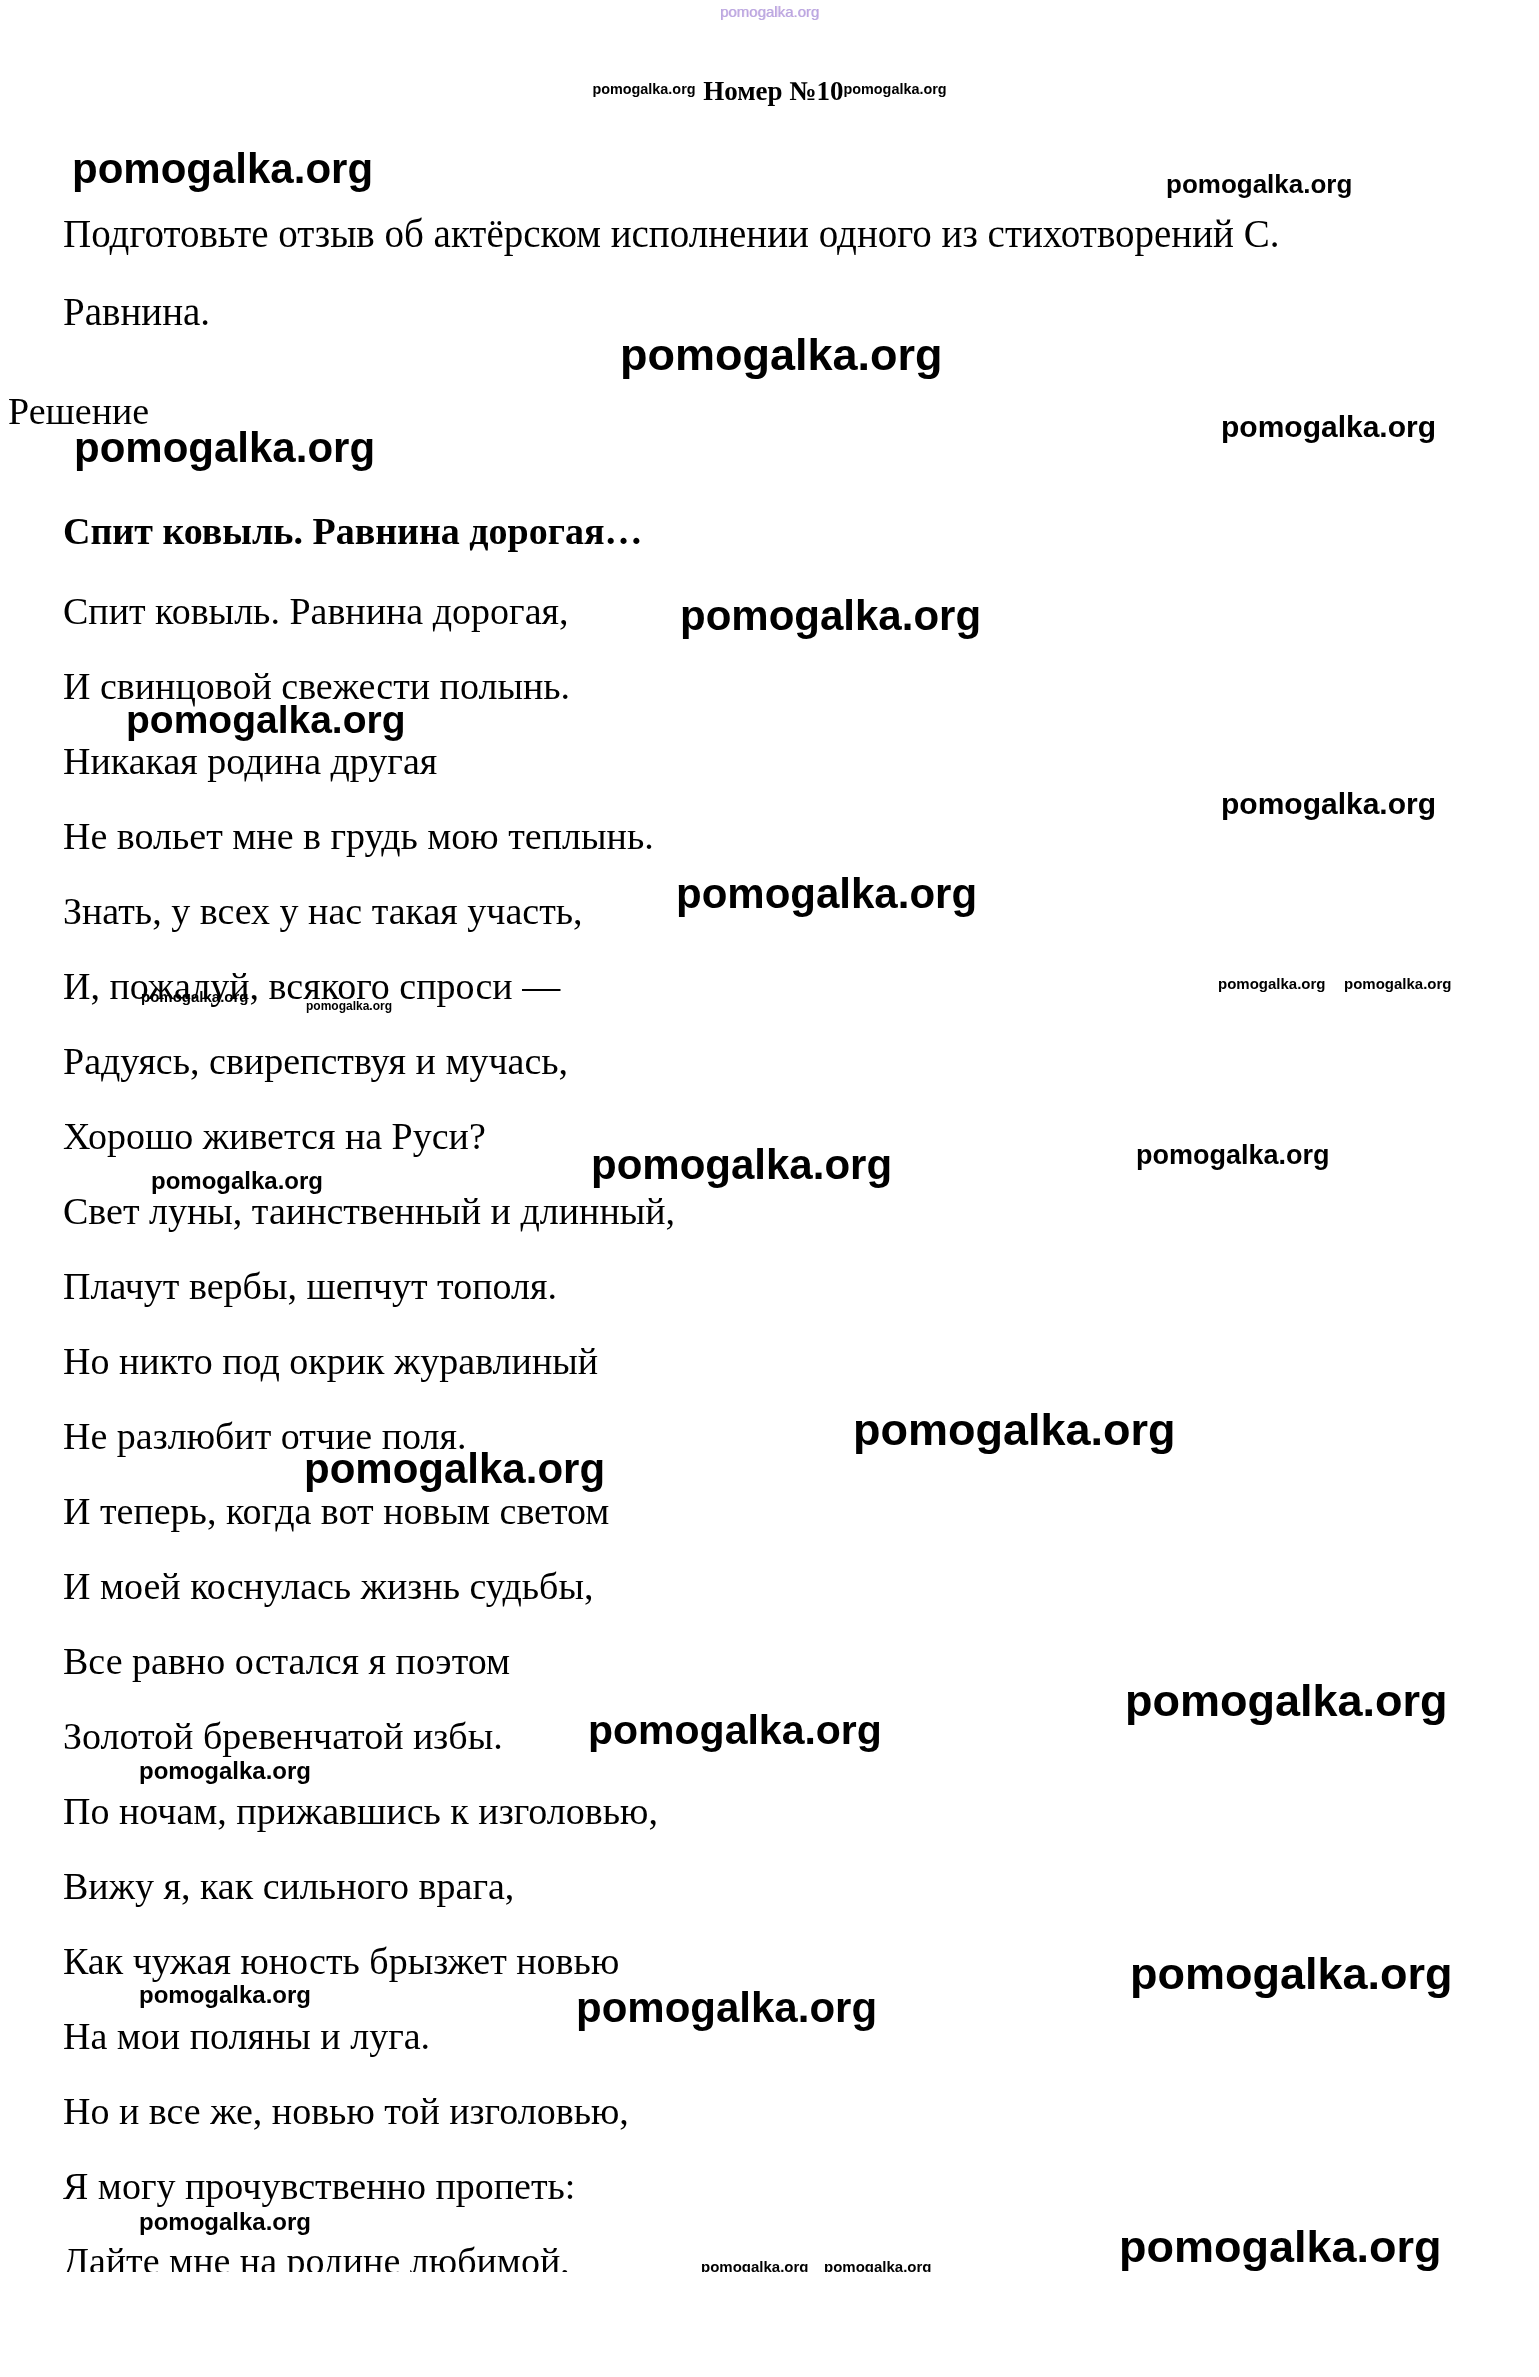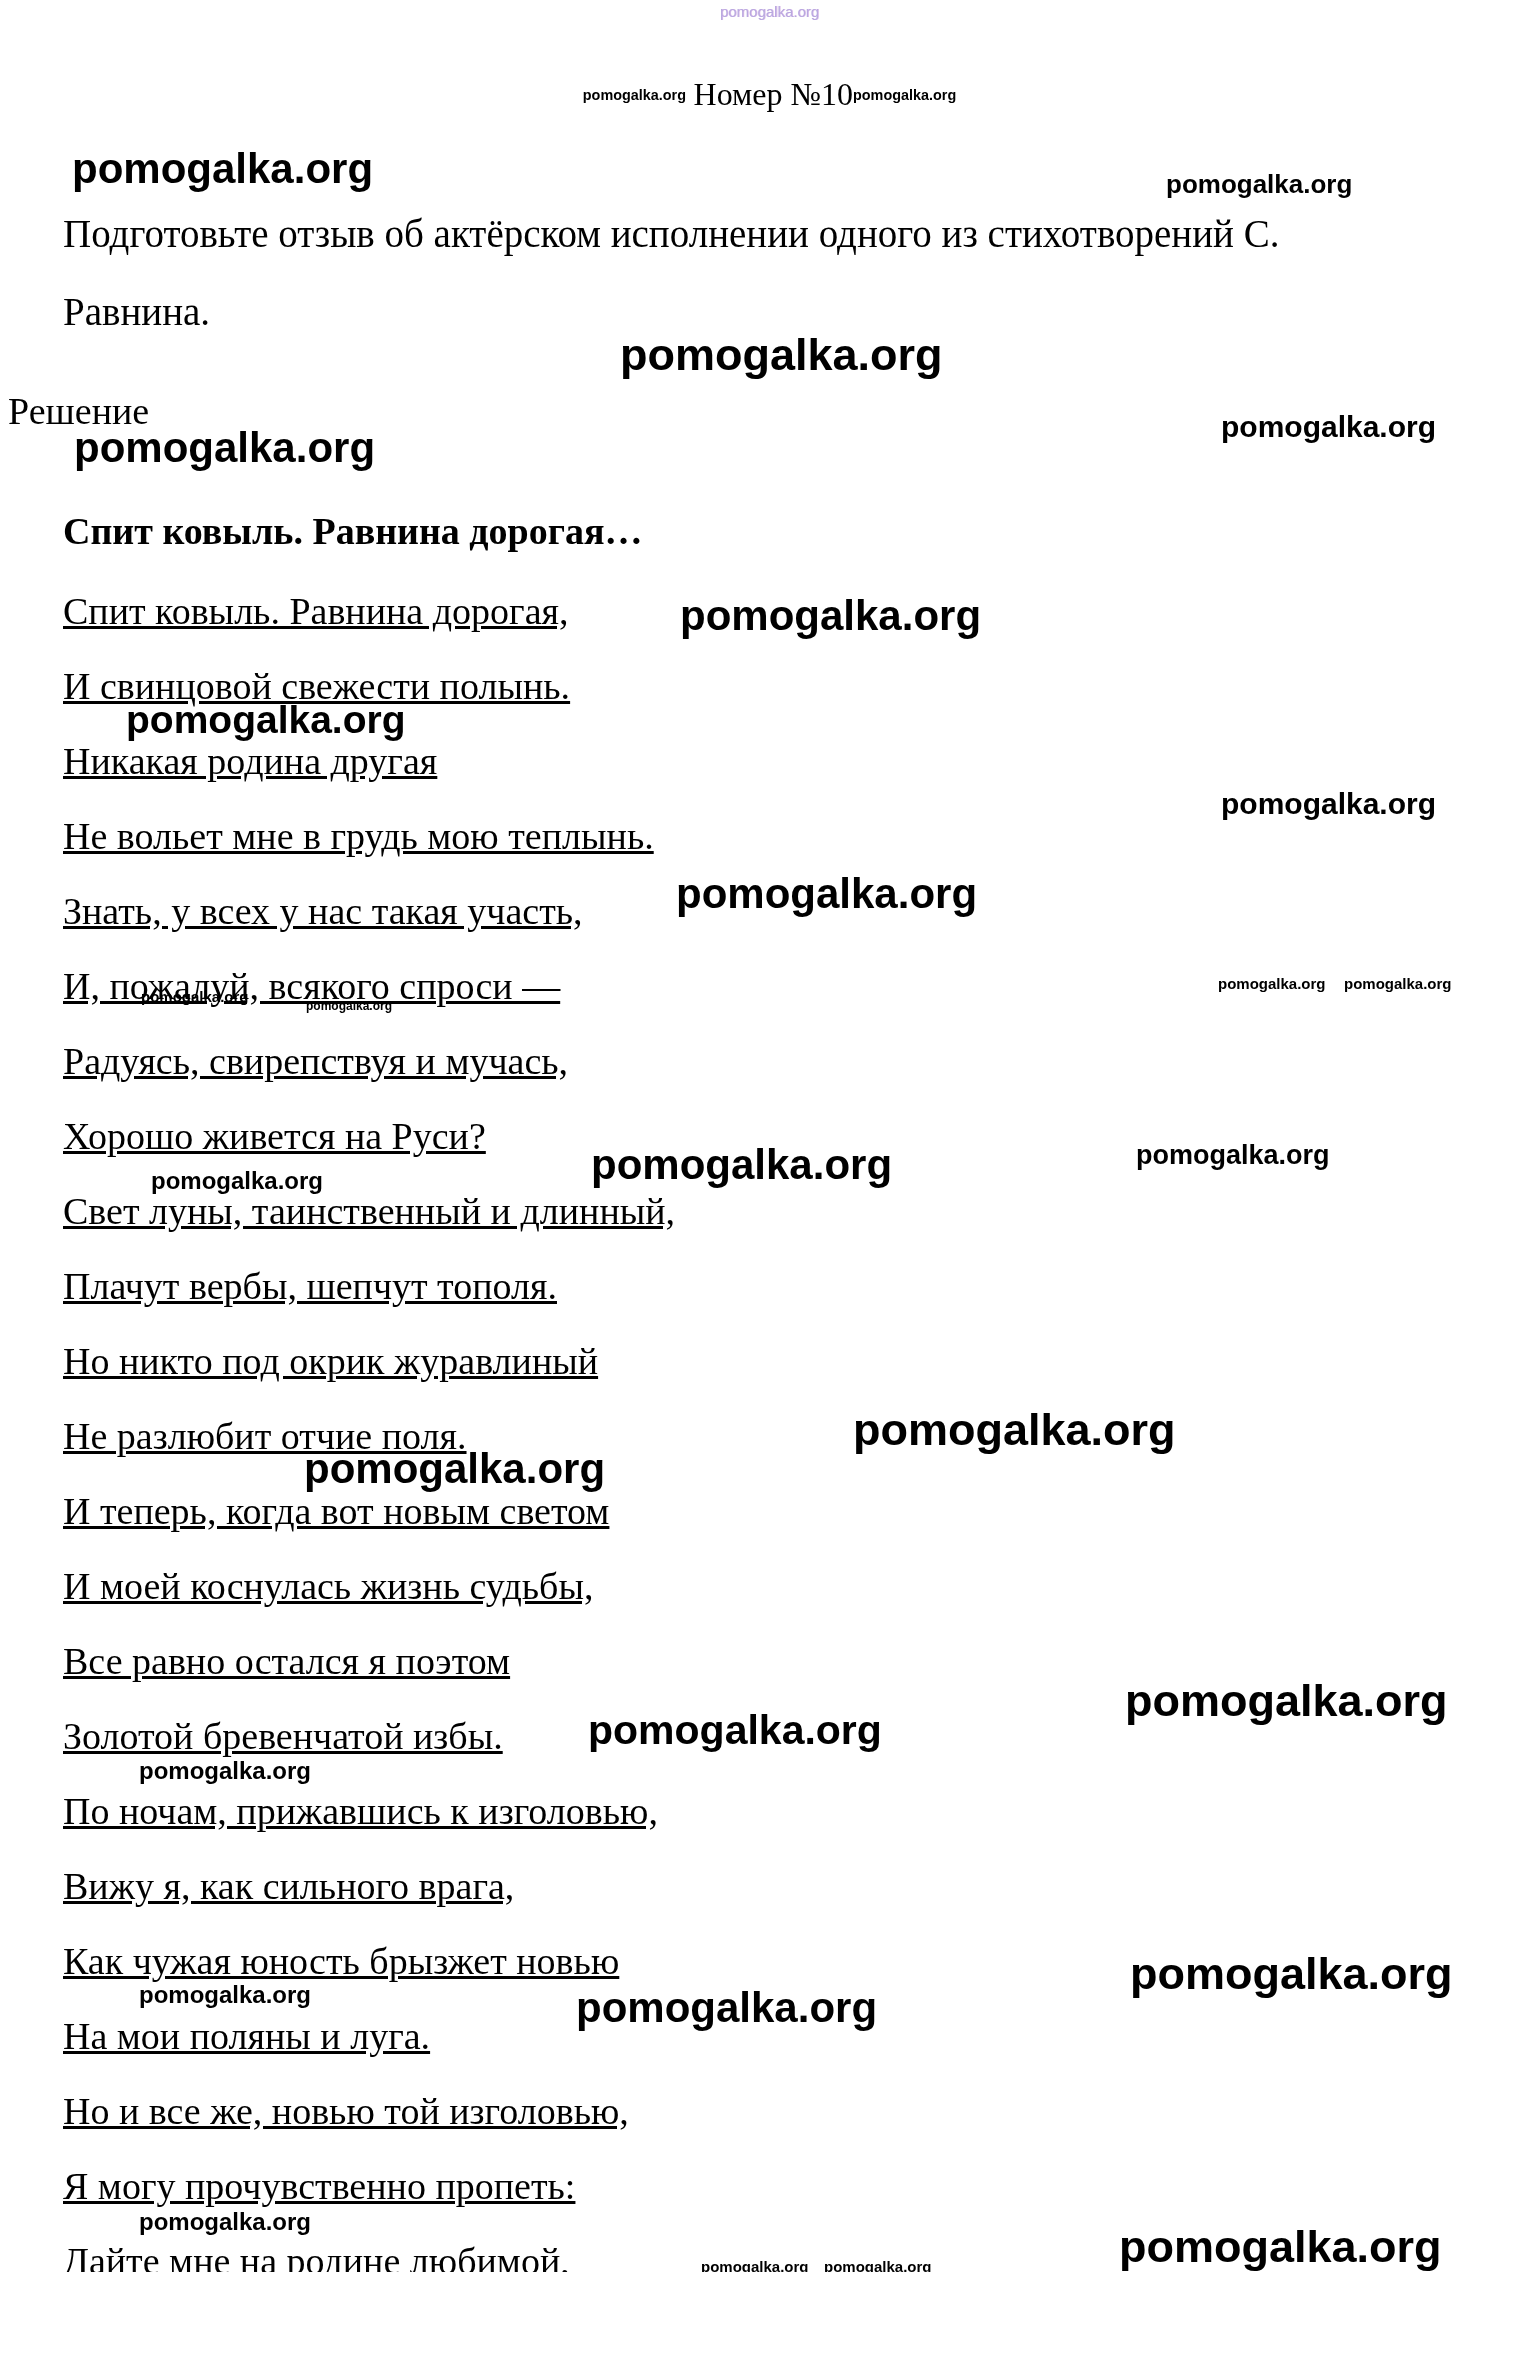--- a/index.html
+++ b/index.html
@@ -47,22 +47,22 @@
     position: static;
     font-family: "Liberation Sans", sans-serif;
     font-weight: 700;
     font-size: 14.4px;
     line-height: 1;
     margin-bottom: 9.8px;
     white-space: nowrap;
   }
   .title-row .wm-inline.left { margin-right: 7.6px; }
   .page-title {
-    font-size: 32px;
-    font-weight: 400;
+    font-size: 27px;
+    font-weight: 700;
     line-height: 1.1;
   }
   .task {
     position: absolute;
     left: 63px;
     top: 195px;
     width: 1447px;
     font-size: 39px;
     line-height: 78px;
   }
@@ -84,21 +84,21 @@
     line-height: 1.2;
     text-align: center;
   }
   .poem {
     position: absolute;
     left: 63px;
     top: 574px;
     font-size: 38px;
     line-height: 75px;
   }
-  .poem-line { white-space: nowrap; text-decoration: underline; }
+  .poem-line { white-space: nowrap; }
 </style>
 </head>
 <body>
 
 <div class="page">
 
   <span class="wm-top" style="color: rgb(185, 168, 224);">pomogalka.org</span>
 
   <div class="title-row">
     <span class="wm-inline left">pomogalka.org</span>

